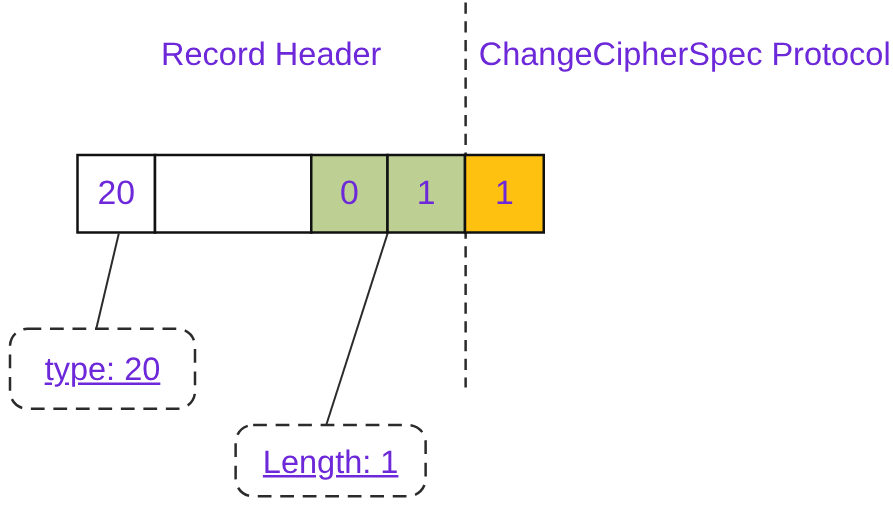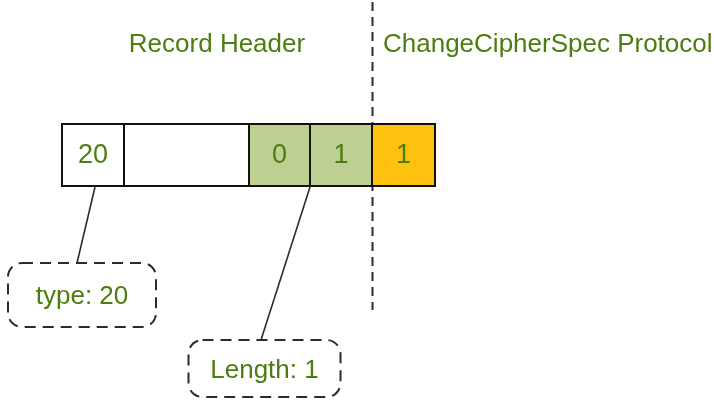--- a/index.html
+++ b/index.html
@@ -2,21 +2,21 @@
 <html><head>
 <meta charset="utf-8">
 <style>
   html,body{margin:0;padding:0;background:#ffffff;}
   .canvas{
     position:relative;
     width:714px;height:404px;
     background:#ffffff;
     overflow:hidden;
     font-family:"Liberation Sans", sans-serif;
-    color:#4d7c0f;
+    color:#6d28d9;
   }
   .gfx{position:absolute;left:0;top:0;width:714px;height:404px;}
   .title{
     position:absolute;top:27px;
     font-size:26px;line-height:32px;
     white-space:nowrap;
   }
   .title-left{left:92px;width:250px;text-align:center;}
   .title-right{left:383px;text-align:center;}
   .cell-label{
@@ -24,20 +24,21 @@
     text-align:center;font-size:27px;
   }
   .cl1{left:62px;width:62px;border-radius:17px;}
   .cl2{left:124px;width:125px;}
   .cl3{left:249px;width:61px;}
   .cl4{left:310px;width:62px;}
   .cl5{left:372px;width:63px;}
   .callout-label{
     position:absolute;display:flex;align-items:center;justify-content:center;
     font-size:26px;
+    text-decoration:underline;
   }
   .co1{left:7px;top:263px;width:150px;height:65px;}
   .co2{left:188px;top:340px;width:153px;height:58px;}
 </style>
 </head>
 <body>
 
 <div class="canvas">
 
   <svg class="gfx" viewBox="0 0 714 404">

